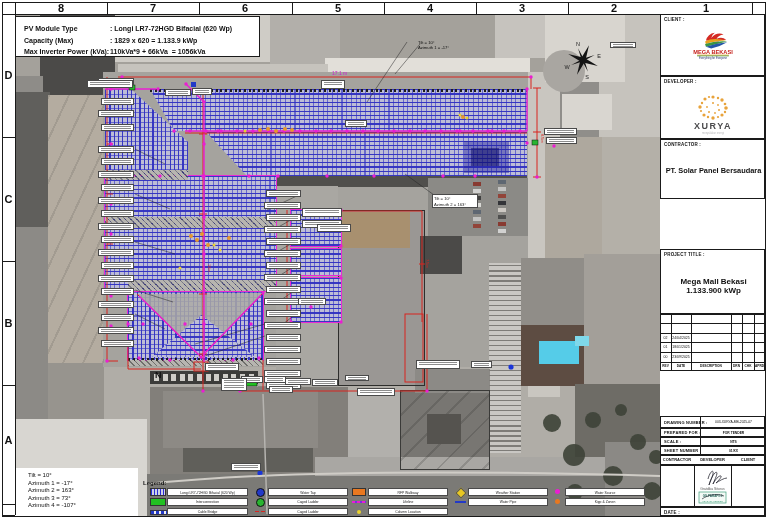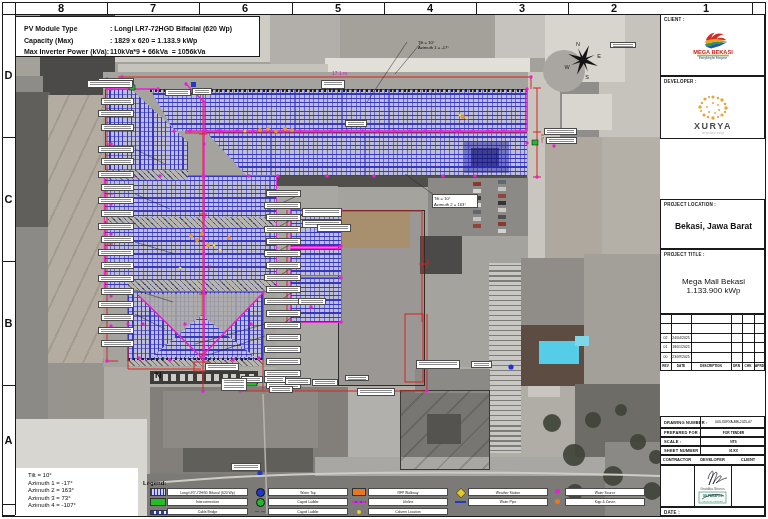--- a/index.html
+++ b/index.html
@@ -618,27 +618,27 @@
           <circle cx="35" cy="18" r="0.9"></circle>
           <circle cx="36" cy="23" r="1"></circle>
           <circle cx="32" cy="26" r="0.9"></circle>
           <circle cx="26" cy="25" r="1"></circle>
           <circle cx="24" cy="20" r="0.9"></circle>
 </g>
 <text x="30" y="42" font-size="9" font-weight="bold" fill="#4b4b4d" text-anchor="middle" font-family="Liberation Sans" letter-spacing="1.5">XURYA</text>
 <text x="30" y="47" font-size="2.6" fill="#b9b9bb" text-anchor="middle" font-family="Liberation Sans">menyalakan energi</text>
 </svg>
     </div>
-<div class="tb" style="top:199px;height:50px">
-      <span class="tlab">PROJECT LOCATION :</span>
-<div class="b" style="left:0;top:21px;width:105px;text-align:center;font-size:8.5px;font-weight:bold;color:#111">Bekasi, Jawa Barat</div>
+<div class="tb" style="top:139px;height:60px">
+      <span class="tlab">CONTRACTOR :</span>
+<div class="b" style="left:0;top:26px;width:105px;text-align:center;font-size:7.4px;font-weight:bold;color:#111;white-space:nowrap">PT. Solar Panel Bersaudara</div>
     </div>
 <div class="tb" style="top:249px;height:65px">
       <span class="tlab">PROJECT TITLE :</span>
-<div class="b" style="left:0;top:28px;width:105px;text-align:center;font-size:8px;font-weight:normal;color:#111;line-height:8.5px">Mega Mall Bekasi<br>1.133.900 kWp</div>
+<div class="b" style="left:0;top:28px;width:105px;text-align:center;font-size:8px;font-weight:bold;color:#111;line-height:8.5px">Mega Mall Bekasi<br>1.133.900 kWp</div>
     </div>
 
 <div class="tb" style="top:314px;height:57px"></div>
 <div class="b" style="left:660px;top:323px;width:105px;height:0;border-top:1px solid #1a1a1a"></div>
 <div class="b" style="left:660px;top:333px;width:105px;height:0;border-top:1px solid #1a1a1a"></div>
 <div class="b" style="left:660px;top:342px;width:105px;height:0;border-top:1px solid #1a1a1a"></div>
 <div class="b" style="left:660px;top:352px;width:105px;height:0;border-top:1px solid #1a1a1a"></div>
 <div class="b" style="left:660px;top:362px;width:105px;height:0;border-top:1px solid #1a1a1a"></div>
 <div class="b" style="left:671px;top:314px;width:0;height:57px;border-left:1px solid #1a1a1a"></div>
 <div class="b" style="left:691px;top:314px;width:0;height:57px;border-left:1px solid #1a1a1a"></div>

